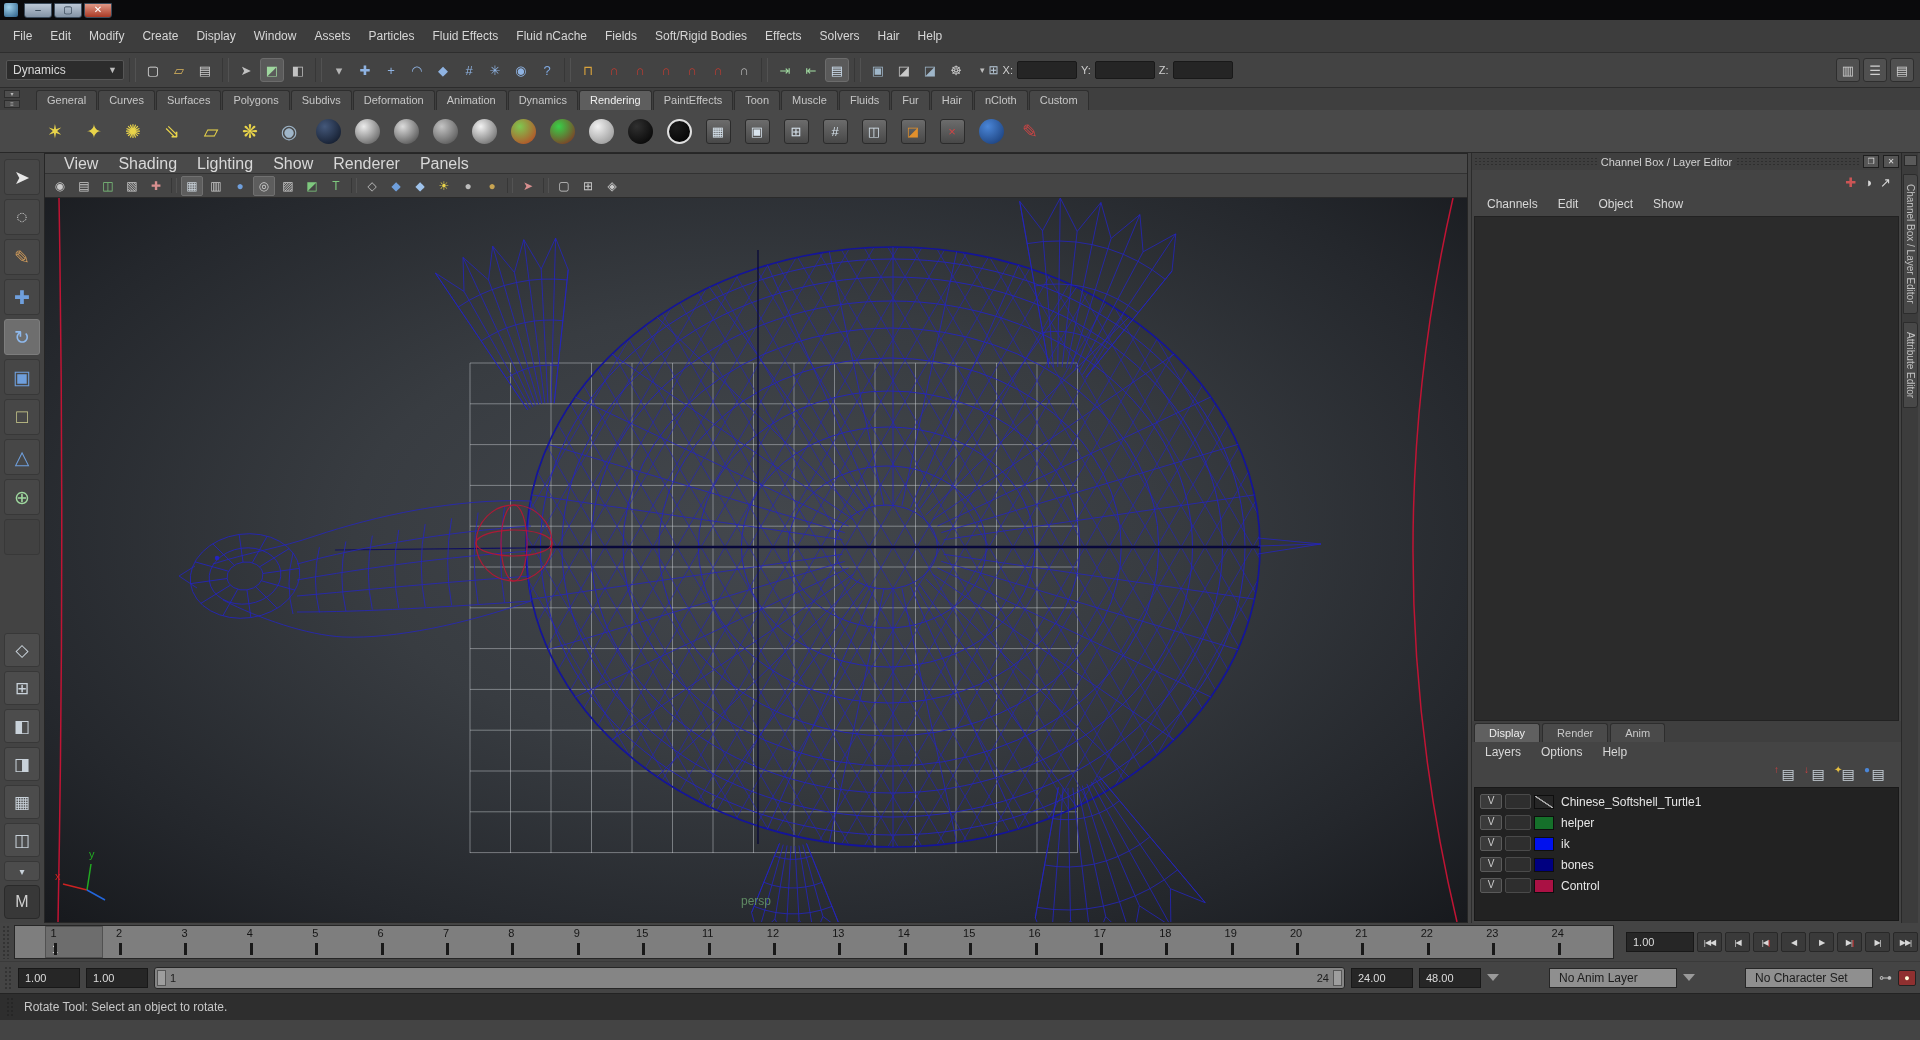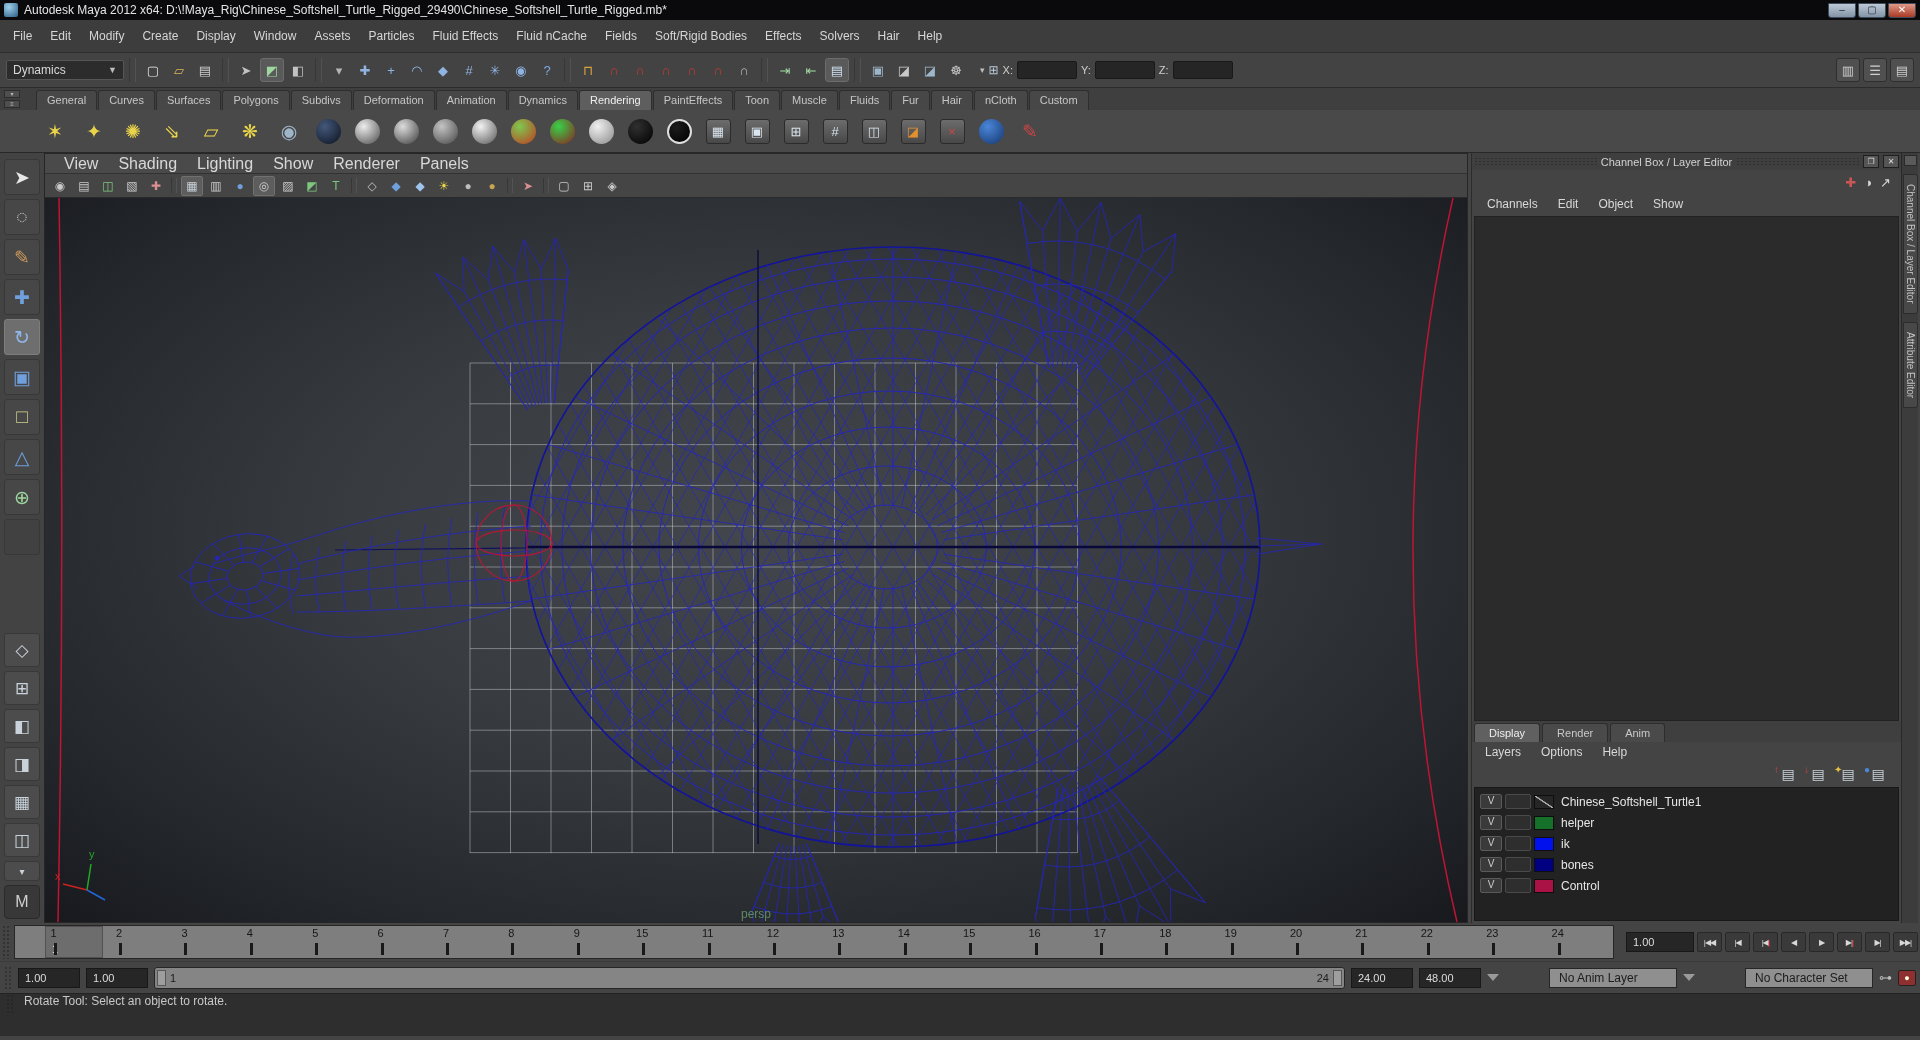--- a/index.html
+++ b/index.html
@@ -52,21 +52,21 @@
 
 .viewport-panel{width:1424px;display:flex;flex-direction:column;border:1px solid #262626;background:#3f3f3f;}
 .vp-menubar{height:20px;display:flex;align-items:center;gap:2px;padding-left:10px;background:#4a4a4a;border-bottom:1px solid #323232;}
 .vp-menu-item{padding:2px 9px;font-size:16px;color:#d8d8d8;}
 .vp-iconbar{height:24px;background:#454545;border-bottom:1px solid #2a2a2a;display:flex;align-items:center;padding-left:4px;gap:2px;}
 .vp-icon{width:22px;height:20px;font-size:12px;display:flex;align-items:center;justify-content:center;border-radius:2px;}
 .vp-icon.active{background:#5d5d5d;border:1px solid #707070;}
 .vp-sep{width:6px;height:15px;border-left:1px solid #373737;border-right:1px solid #535353;margin:0 2px;}
 .vp-canvas{flex:1;position:relative;background:radial-gradient(ellipse at 50% 46%,#43474d 0%,#383c41 40%,#24272c 78%,#17191d 100%);}
 #vpsvg{position:absolute;left:0;top:0;width:100%;height:100%;}
-.persp-label{position:absolute;left:50%;bottom:1px;transform:translateX(-50%);color:#5f8a63;font-size:12px;}
+.persp-label{position:absolute;left:50%;bottom:14px;transform:translateX(-50%);color:#5f8a63;font-size:12px;}
 
 .right-panel{width:430px;background:#444;display:flex;flex-direction:column;border-left:1px solid #2c2c2c;margin-left:3px;}
 .rp-header{height:17px;display:flex;align-items:center;background:#3f3f3f;gap:4px;padding:0 2px;}
 .dots{flex:1;height:9px;background-image:radial-gradient(#2f2f2f 1px,transparent 1.1px);background-size:4px 3px;}
 .rp-title{font-size:11px;color:#d2d2d2;white-space:nowrap;}
 .rp-btn{width:16px;height:13px;border:1px solid #1f1f1f;background:#555;color:#ddd;font-size:8px;line-height:11px;text-align:center;}
 .rp-mini{height:24px;display:flex;justify-content:flex-end;align-items:center;gap:8px;padding-right:10px;}
 .rp-mini span{font-size:13px;}
 .rp-menus{height:20px;display:flex;gap:2px;padding-left:6px;align-items:center;}
 .rp-menu-item{padding:2px 9px;font-size:12px;color:#d8d8d8;}
@@ -115,31 +115,30 @@
 .rs-dd{width:0;height:0;border-left:6px solid transparent;border-right:6px solid transparent;border-top:7px solid #9a9a9a;}
 .rs-box{height:20px;background:#8f8f8f;border:1px solid #262626;color:#1c1c1c;font-size:12px;display:flex;align-items:center;padding:0 9px;margin-left:44px;}
 .key-icon{color:#bdbdbd;font-size:13px;}
 .autokey{width:18px;height:16px;background:#8f3030;border:1px solid #222;border-radius:2px;display:flex;align-items:center;justify-content:center;color:#ffd;font-size:9px;}
 
 .commandline{height:30px;display:flex;align-items:center;background:#3f3f3f;padding:2px 4px;gap:6px;}
 .cl-handle{width:8px;height:24px;background-image:radial-gradient(#2f2f2f 1px,transparent 1.1px);background-size:4px 4px;}
 .cl-label{font-size:11px;color:#d2d2d2;width:32px;text-align:center;}
 .cl-input{width:810px;height:22px;background:#1d1d1d;border:1px solid #121212;}
 .cl-result{flex:1;height:22px;background:#1b1b1b;border:1px solid #121212;}
-.helpline{height:43px;background:#2e2e2e;border-top:1px solid #232323;display:flex;align-items:flex-start;gap:10px;padding-left:6px;font-size:12px;color:#c8c8c8;}
+.helpline{height:27px;background:#2e2e2e;border-top:1px solid #232323;display:flex;align-items:center;gap:10px;padding-left:6px;font-size:12px;color:#c8c8c8;}
 .hl-handle{width:8px;height:20px;background-image:radial-gradient(#262626 1px,transparent 1.1px);background-size:4px 4px;}
 </style>
 </head>
 <body>
 
 <div id="root">
 
   <div class="titlebar">
     <span class="maya-badge"></span>
-    <span class="title-text">Autodesk Maya 2012 x64: D:\!Maya_Rig\Chinese_Softshell_Turtle_Rigged_29490\Chinese_Softshell_Turtle_Rigged.mb*</span>
     <span class="winbtns">
       <span class="winbtn">–</span>
       <span class="winbtn">▢</span>
       <span class="winbtn close">✕</span>
     </span>
   </div>
 
   <div class="menubar" id="menubar">
       <span class="menu-item">File</span>
       <span class="menu-item">Edit</span>

